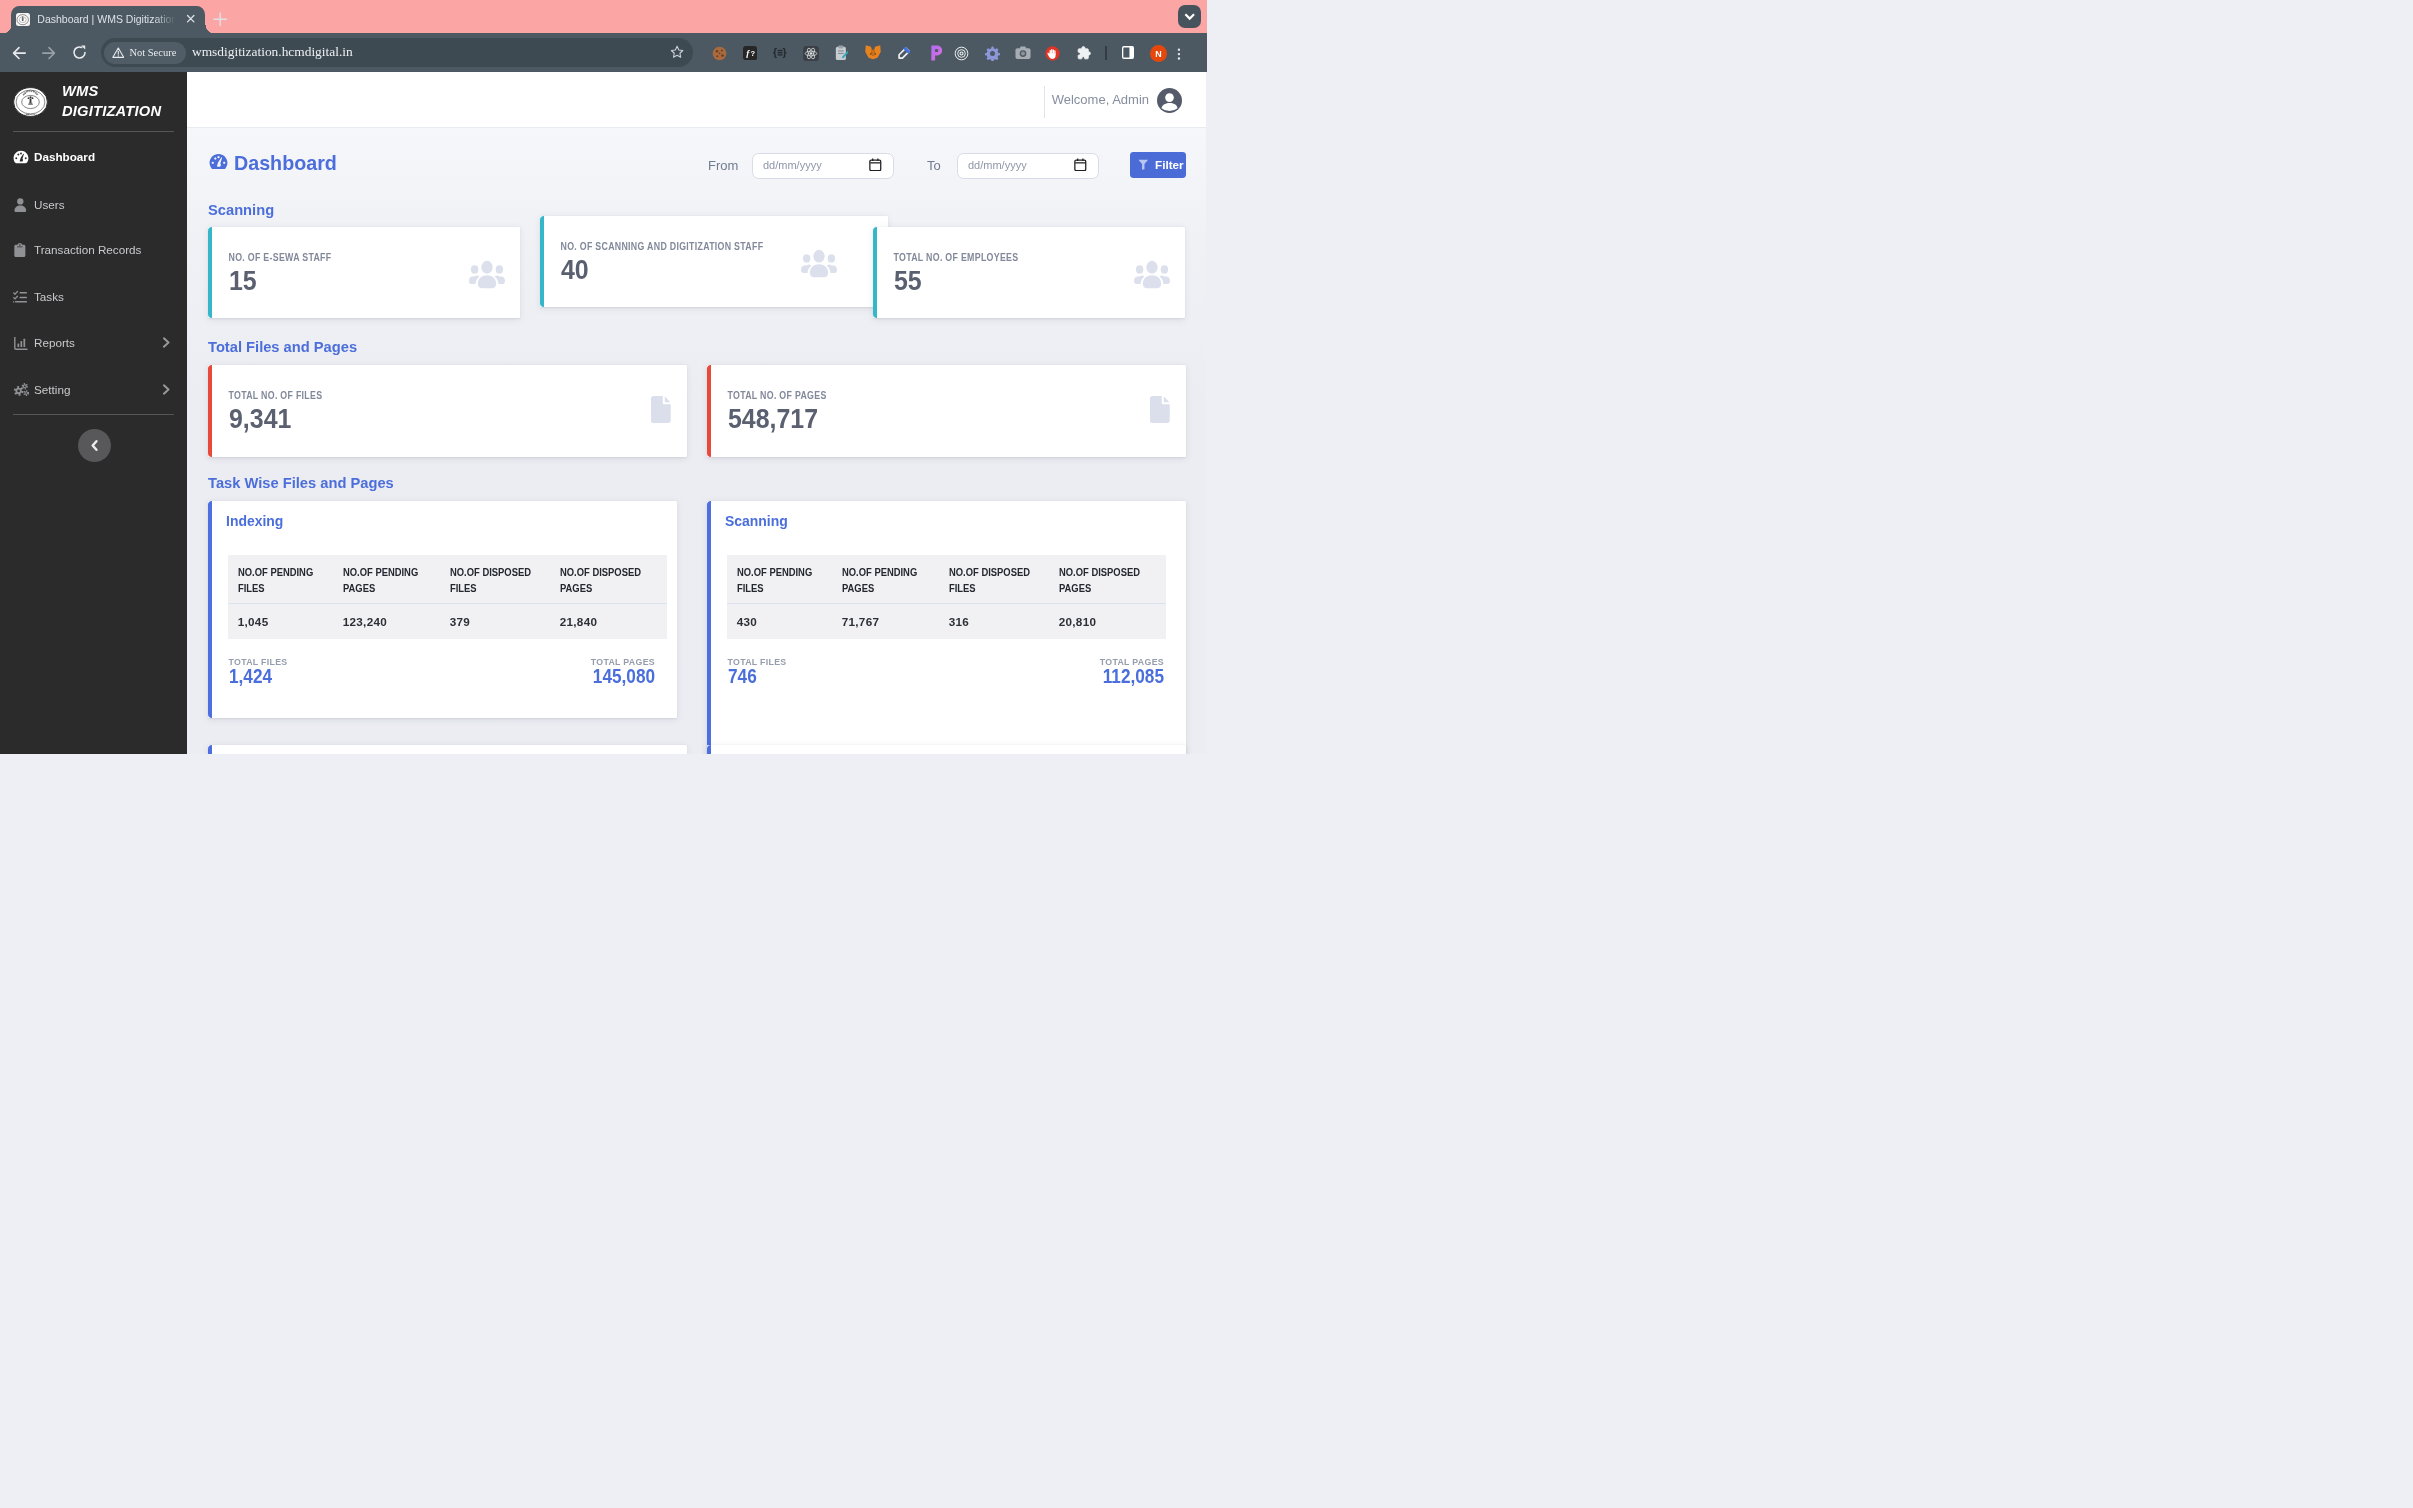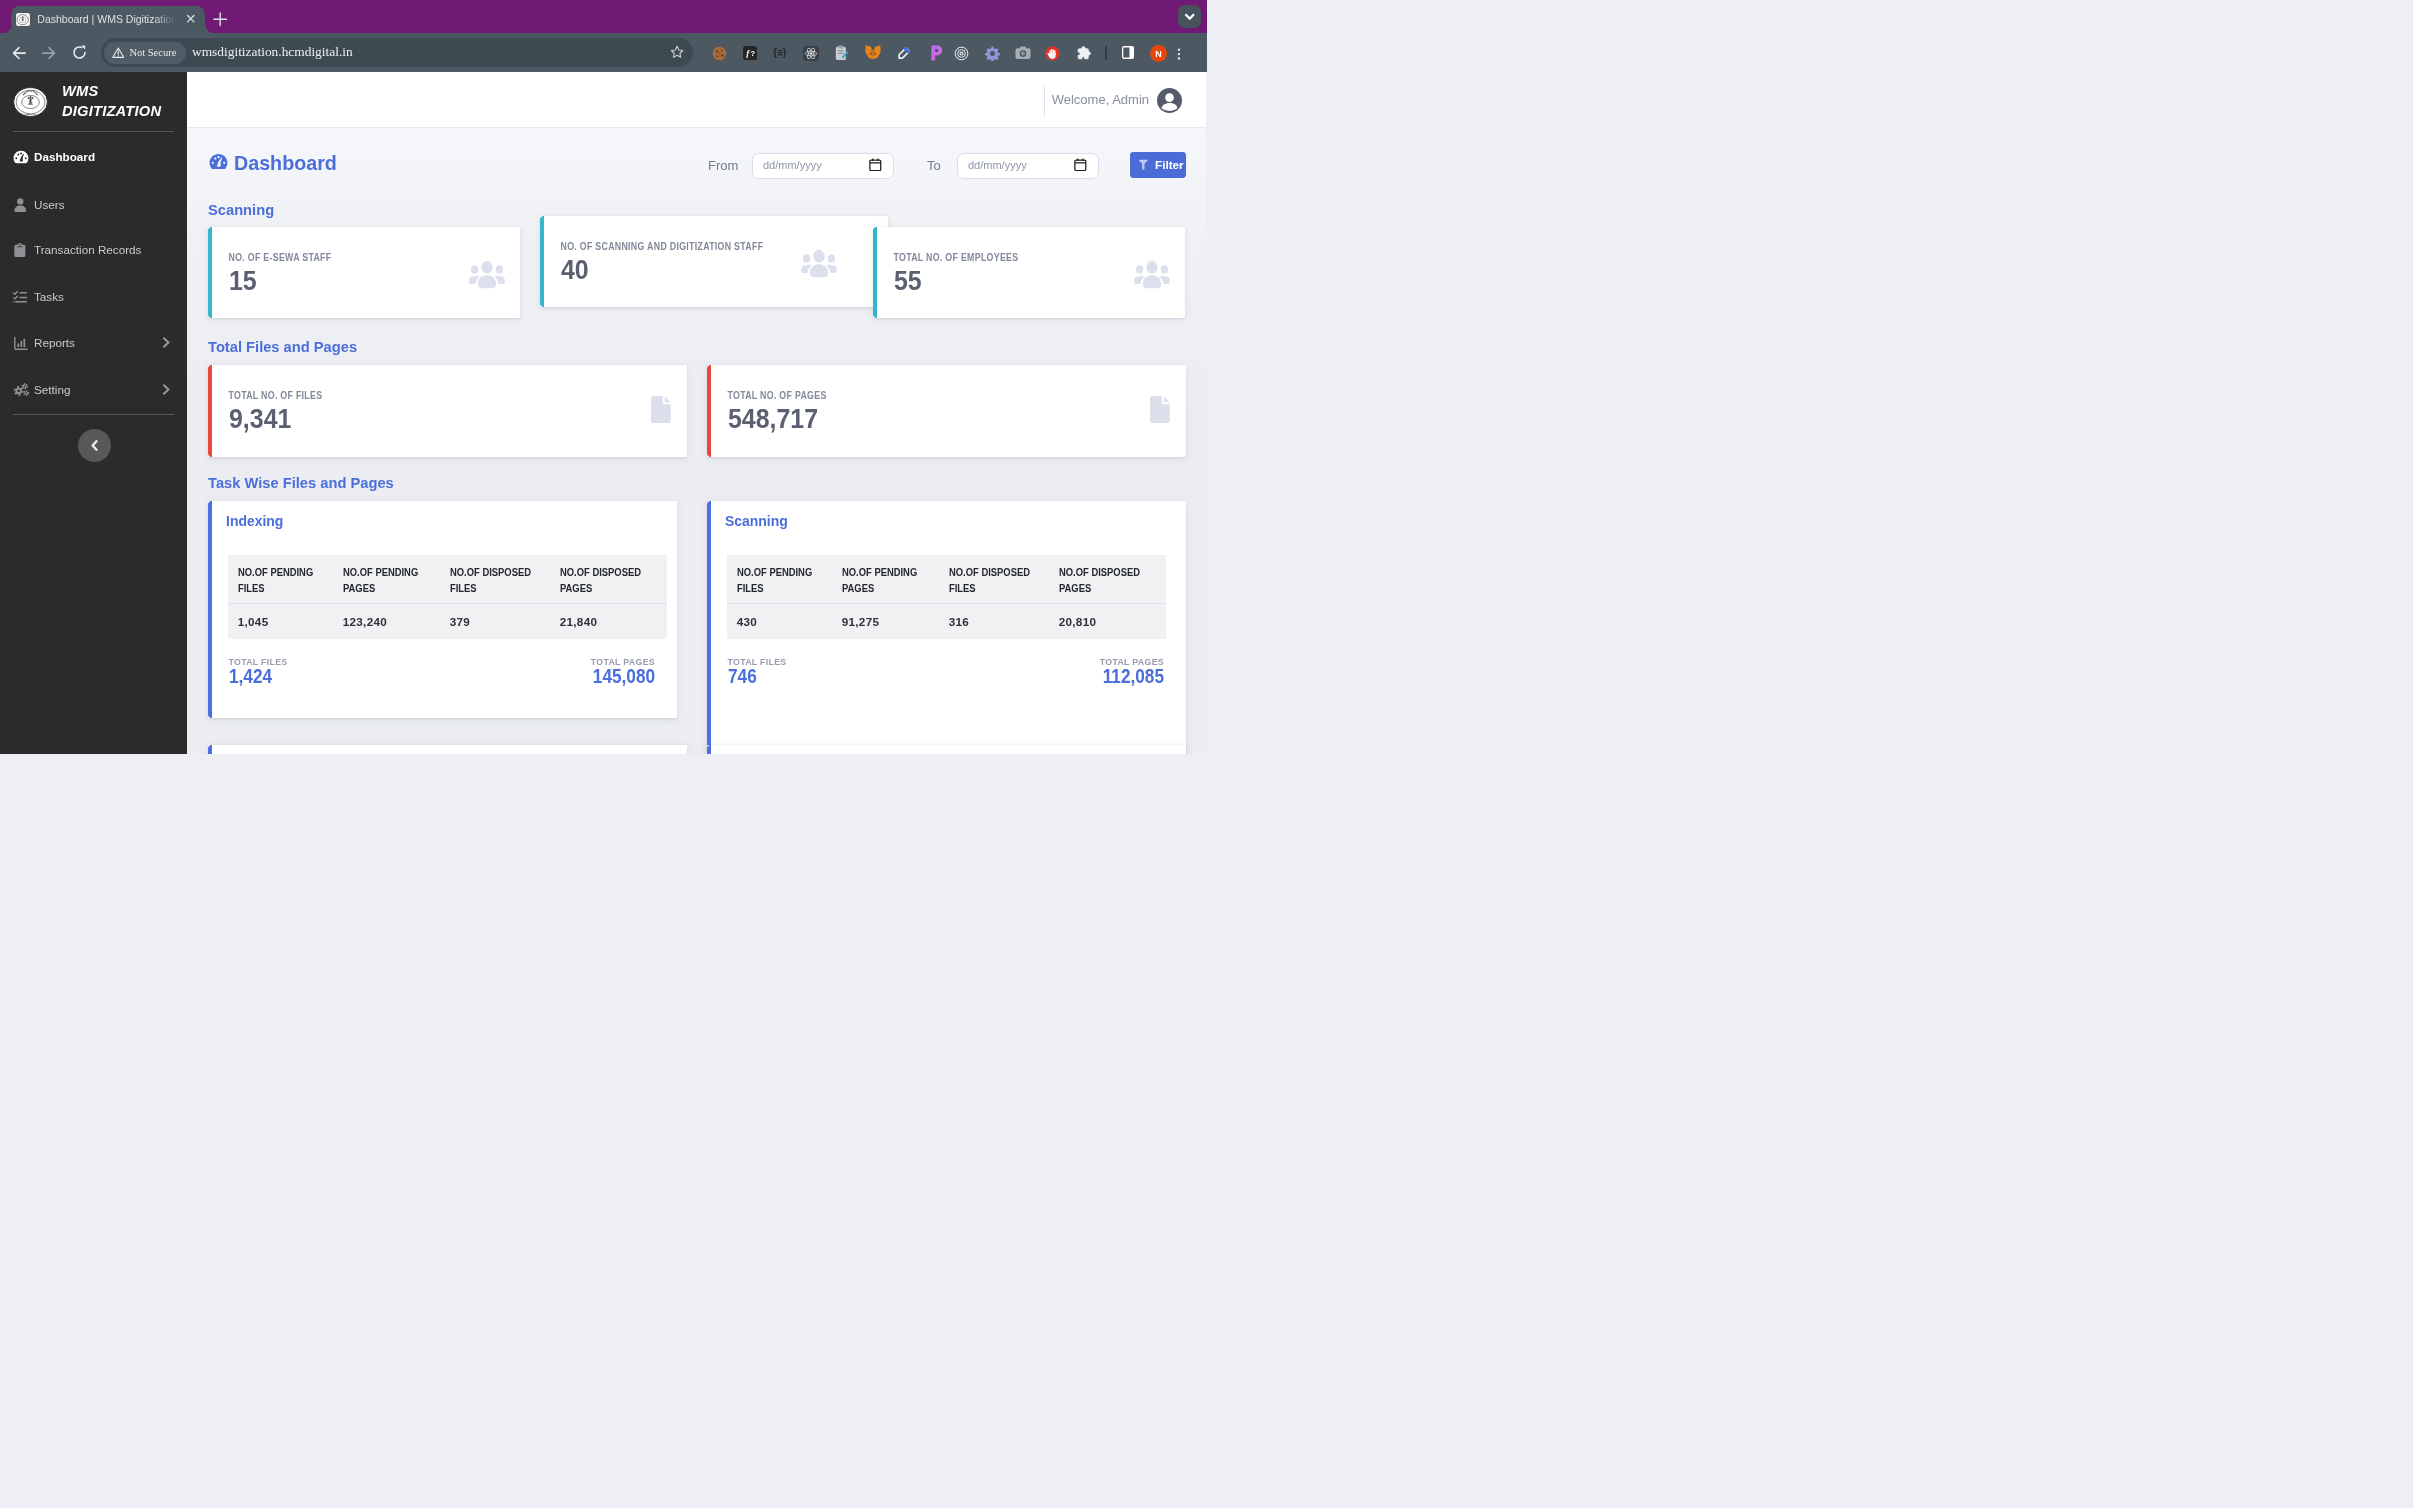--- a/index.html
+++ b/index.html
@@ -1,21 +1,21 @@
 <!DOCTYPE html>
 <html style="font-size:13.4px"><head>
 <meta charset="utf-8">
 <style>
   * { margin:0; padding:0; box-sizing:border-box; }
   html,body { width:1207px; height:754px; overflow:hidden; }
   body { font-family:"Liberation Sans", sans-serif; position:relative; background:#edeff4; }
   .abs { position:absolute; }
 
   
-  .tabstrip { position:absolute; left:0; top:0; width:1207px; height:33px; background:#701a75; }
+  .tabstrip { position:absolute; left:0; top:0; width:1207px; height:33px; background:#fca5a5; }
   .tab { position:absolute; left:11.3px; top:5.9px; width:194px; height:27px; background:#4c5962; border-radius:8.4px 8.4px 0 0; }
   .tab:before, .tab:after { content:""; position:absolute; bottom:0; width:8.4px; height:8.4px; }
   .tab:before { left:-8.4px; background:radial-gradient(circle 8.4px at 0 0, transparent 8.2px, #4c5962 8.4px); }
   .tab:after { right:-8.4px; background:radial-gradient(circle 8.4px at 100% 0, transparent 8.2px, #4c5962 8.4px); }
   .favicon { position:absolute; left:5px; top:6.7px; width:13.4px; height:13.4px; border-radius:2.5px; background:#f3f3f3; }
   .tabtitle { position:absolute; left:26px; top:7.5px; width:141px; height:13.4px; font-size:10.5px; line-height:13.4px; color:#dee1e6; white-space:nowrap; overflow:hidden; -webkit-mask:linear-gradient(90deg,#000 117px, transparent 139px); }
   .tabclose { position:absolute; left:173px; top:6.3px; width:13.4px; height:13.4px; color:#dee1e6; }
   .newtab { position:absolute; left:211px; top:10px; width:18.4px; height:18.4px; color:#dee1e6; }
   .strip-chevron { position:absolute; left:1178px; top:4.6px; width:23px; height:23.5px; border-radius:7.1px; background:#46535c; }
 
@@ -485,21 +485,21 @@
   <div class="card" style="left:707px;top:501px;width:479px;height:255px">
     <div class="accent acc-blue"></div>
     <div class="tasktitle" style="left:18px;top:12.4px">Scanning</div>
     <div class="ttable" style="left:19.7px;top:54px;width:439px;height:84px">
       <div class="thead-cell" style="left:10px;top:10px;width:95px">NO.OF PENDING FILES</div>
       <div class="thead-cell" style="left:115px;top:10px;width:97px">NO.OF PENDING PAGES</div>
       <div class="thead-cell" style="left:222px;top:10px;width:100px">NO.OF DISPOSED FILES</div>
       <div class="thead-cell" style="left:332px;top:10px;width:106px">NO.OF DISPOSED PAGES</div>
       <div class="tsep" style="top:48px"></div>
       <div class="tbody-cell" style="left:10px;top:60px">430</div>
-      <div class="tbody-cell" style="left:115px;top:60px">91,275</div>
+      <div class="tbody-cell" style="left:115px;top:60px">71,767</div>
       <div class="tbody-cell" style="left:222px;top:60px">316</div>
       <div class="tbody-cell" style="left:332px;top:60px">20,810</div>
     </div>
     <div class="tot-label" style="left:20.5px;top:155px">TOTAL FILES</div>
     <div class="tot-num" style="left:20.5px;top:165px">746</div>
     <div class="tot-label r" style="right:22px;top:155px">TOTAL PAGES</div>
     <div class="tot-num r" style="right:22px;top:165px">112,085</div>
   </div>
 
   <div class="card" style="left:208px;top:745px;width:479px;height:34px">

